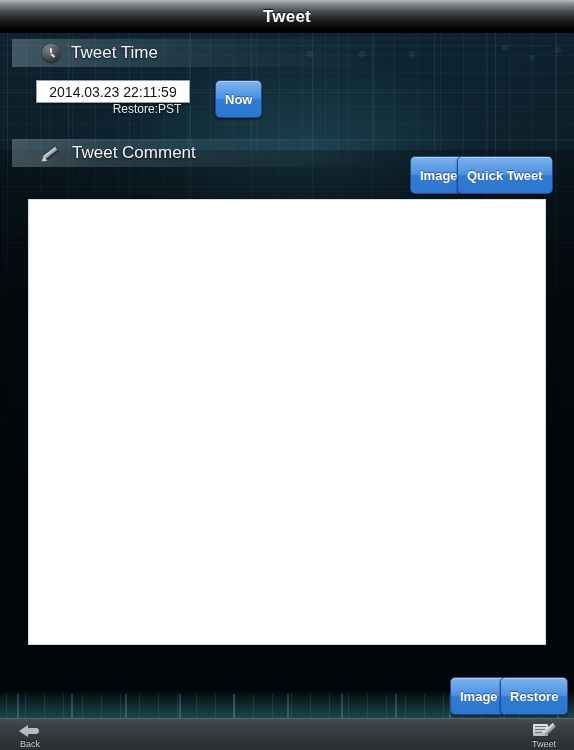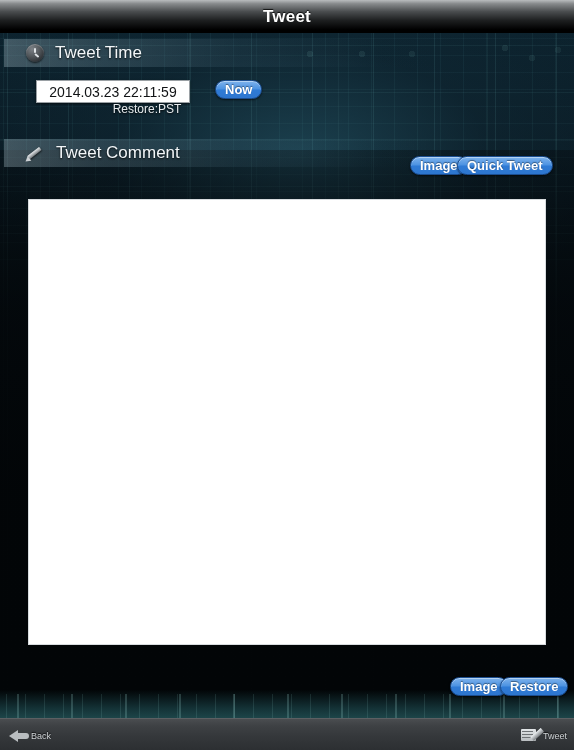--- a/index.html
+++ b/index.html
@@ -99,25 +99,26 @@
     color: #ffffff;
     font-size: 17px;
     font-weight: bold;
     letter-spacing: 0.2px;
     text-shadow: 0 -1px 1px rgba(0,0,0,0.85);
   }
 
   
   .section-header {
     position: absolute;
-    left: 4px;
+    left: 12px;
     width: 430px; height: 28px;
     display: flex;
     align-items: center;
     background: linear-gradient(90deg, rgba(190,215,225,0.30) 0%, rgba(150,185,200,0.22) 22%, rgba(90,130,150,0.12) 55%, rgba(40,70,85,0.02) 88%, rgba(0,0,0,0) 100%);
+    padding-left: 8px;
   }
   .section-header-title {
     color: #f2f6f8;
     font-size: 17px;
     margin-left: 11px;
     text-shadow: 0 1px 2px rgba(0,0,0,0.85);
   }
 
   .icon-clock {
     position: relative;
@@ -172,23 +173,23 @@
     border-right: 5px solid #cdd1d4;
     transform: rotate(-38deg);
   }
 
   
   .btn-blue {
     position: absolute;
     display: flex;
     align-items: center;
     justify-content: center;
-    height: 19px;
+    height: 38px;
     padding: 0 9px;
-    border-radius: 10px;
+    border-radius: 5px;
     color: #ffffff;
     font-size: 13px;
     font-weight: bold;
     background: linear-gradient(180deg, #7fb3ec 0%, #4b92e2 48%, #2f7bd6 52%, #2d76cf 100%);
     border: 1px solid #1b4d8f;
     box-shadow: inset 0 1px 0 rgba(255,255,255,0.42), 0 1px 2px rgba(0,0,0,0.6);
     text-shadow: 0 -1px 1px rgba(0,0,0,0.45);
     white-space: nowrap;
     cursor: pointer;
   }
@@ -235,21 +236,21 @@
     left: 0; top: 718px;
     width: 574px; height: 32px;
     background: linear-gradient(180deg, #4a4d50 0%, #3e4144 22%, #35383b 55%, #2c2f32 100%);
     border-top: 1px solid #5c6063;
   }
   .toolbar-item {
     position: absolute;
     top: 1px;
     width: 60px; height: 31px;
     display: flex;
-    flex-direction: row;
+    flex-direction: column;
     align-items: center;
     justify-content: center;
     cursor: pointer;
   }
   .toolbar-label {
     color: #cdd1d4;
     font-size: 9px;
     margin-top: 0px;
     text-shadow: 0 -1px 1px rgba(0,0,0,0.8);
   }

